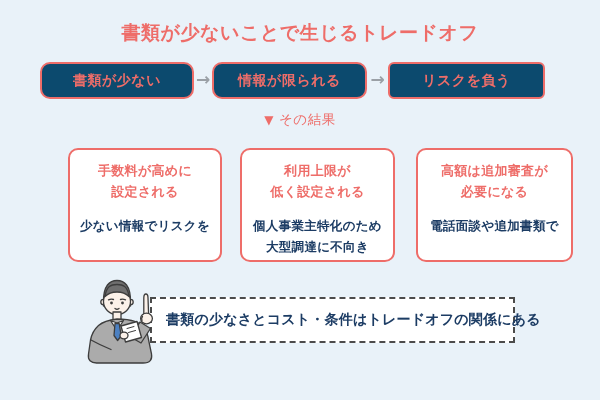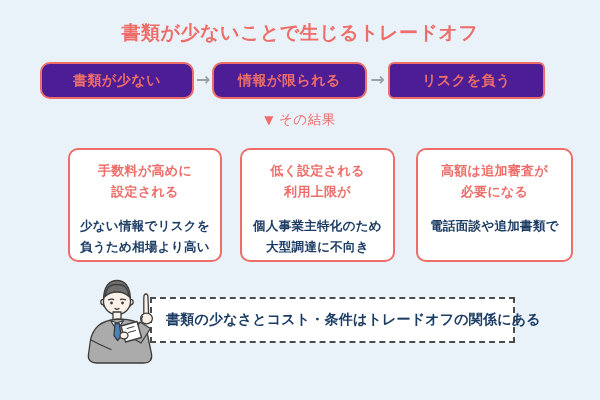--- a/index.html
+++ b/index.html
@@ -14,21 +14,21 @@
   .canvas{
     position:relative;width:600px;height:400px;background:var(--bg);
     overflow:hidden;
   }
   .title{
     position:absolute;top:20px;left:0;width:600px;text-align:center;
     font-size:19px;font-weight:bold;color:var(--coral);letter-spacing:.5px;
   }
   .step{
     position:absolute;top:62px;height:37px;box-sizing:border-box;
-    background:#4c1d95;border:2px solid var(--coral);border-radius:10px;
+    background:#0c4a6e;border:2px solid var(--coral);border-radius:10px;
     color:var(--coral);font-weight:bold;font-size:14px;
     display:flex;align-items:center;justify-content:center;letter-spacing:.5px;
   }
   .step1{left:40px;width:154px;}
   .step2{left:212px;width:155px;}
   .step3{left:388px;width:157px;border-radius:6px;}
   .flow-arrow{
     position:absolute;top:69px;color:var(--arrow);font-size:17px;font-weight:bold;
     text-align:center;line-height:20px;
   }
@@ -83,28 +83,27 @@
     <span class="marker">▼</span><span>その結果</span>
   </div>
 
   <div class="card card1">
     <div class="card-heading">
       <div>手数料が高めに</div>
       <div>設定される</div>
     </div>
     <div class="card-body">
       <div>少ない情報でリスクを</div>
-      <div>負うため相場より高い</div>
     </div>
   </div>
 
   <div class="card card2">
     <div class="card-heading">
+      <div>利用上限が</div>
       <div>低く設定される</div>
-      <div>利用上限が</div>
     </div>
     <div class="card-body">
       <div>個人事業主特化のため</div>
       <div>大型調達に不向き</div>
     </div>
   </div>
 
   <div class="card card3">
     <div class="card-heading">
       <div>高額は追加審査が</div>

